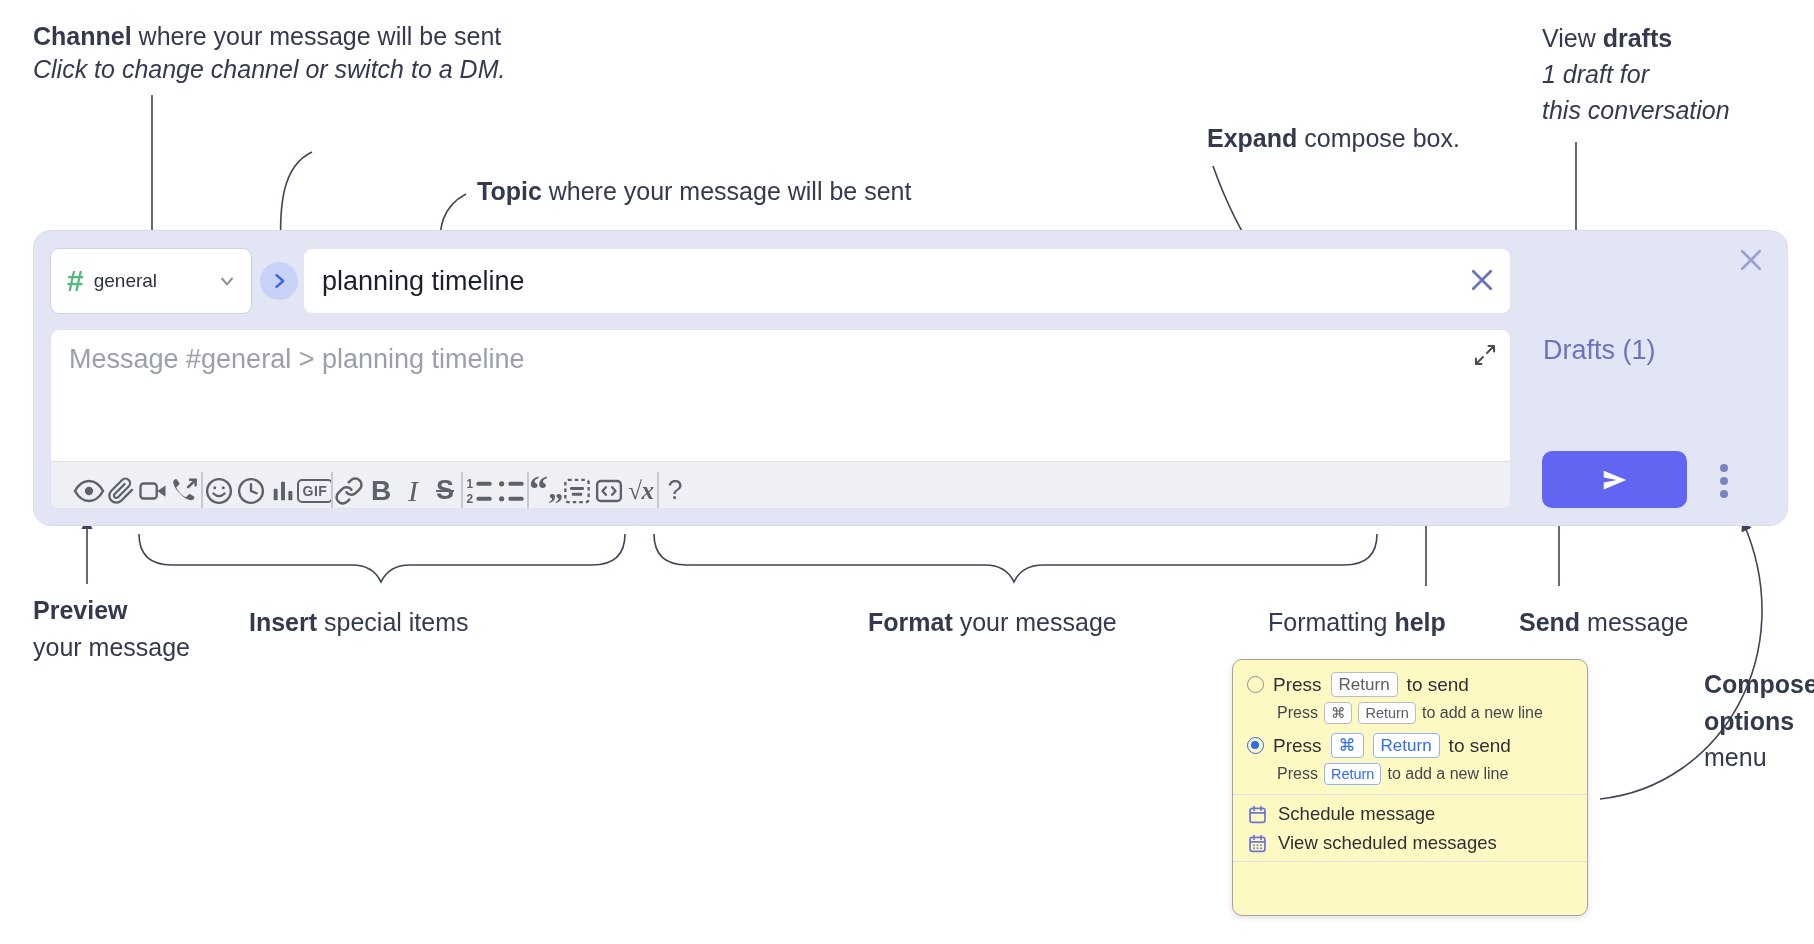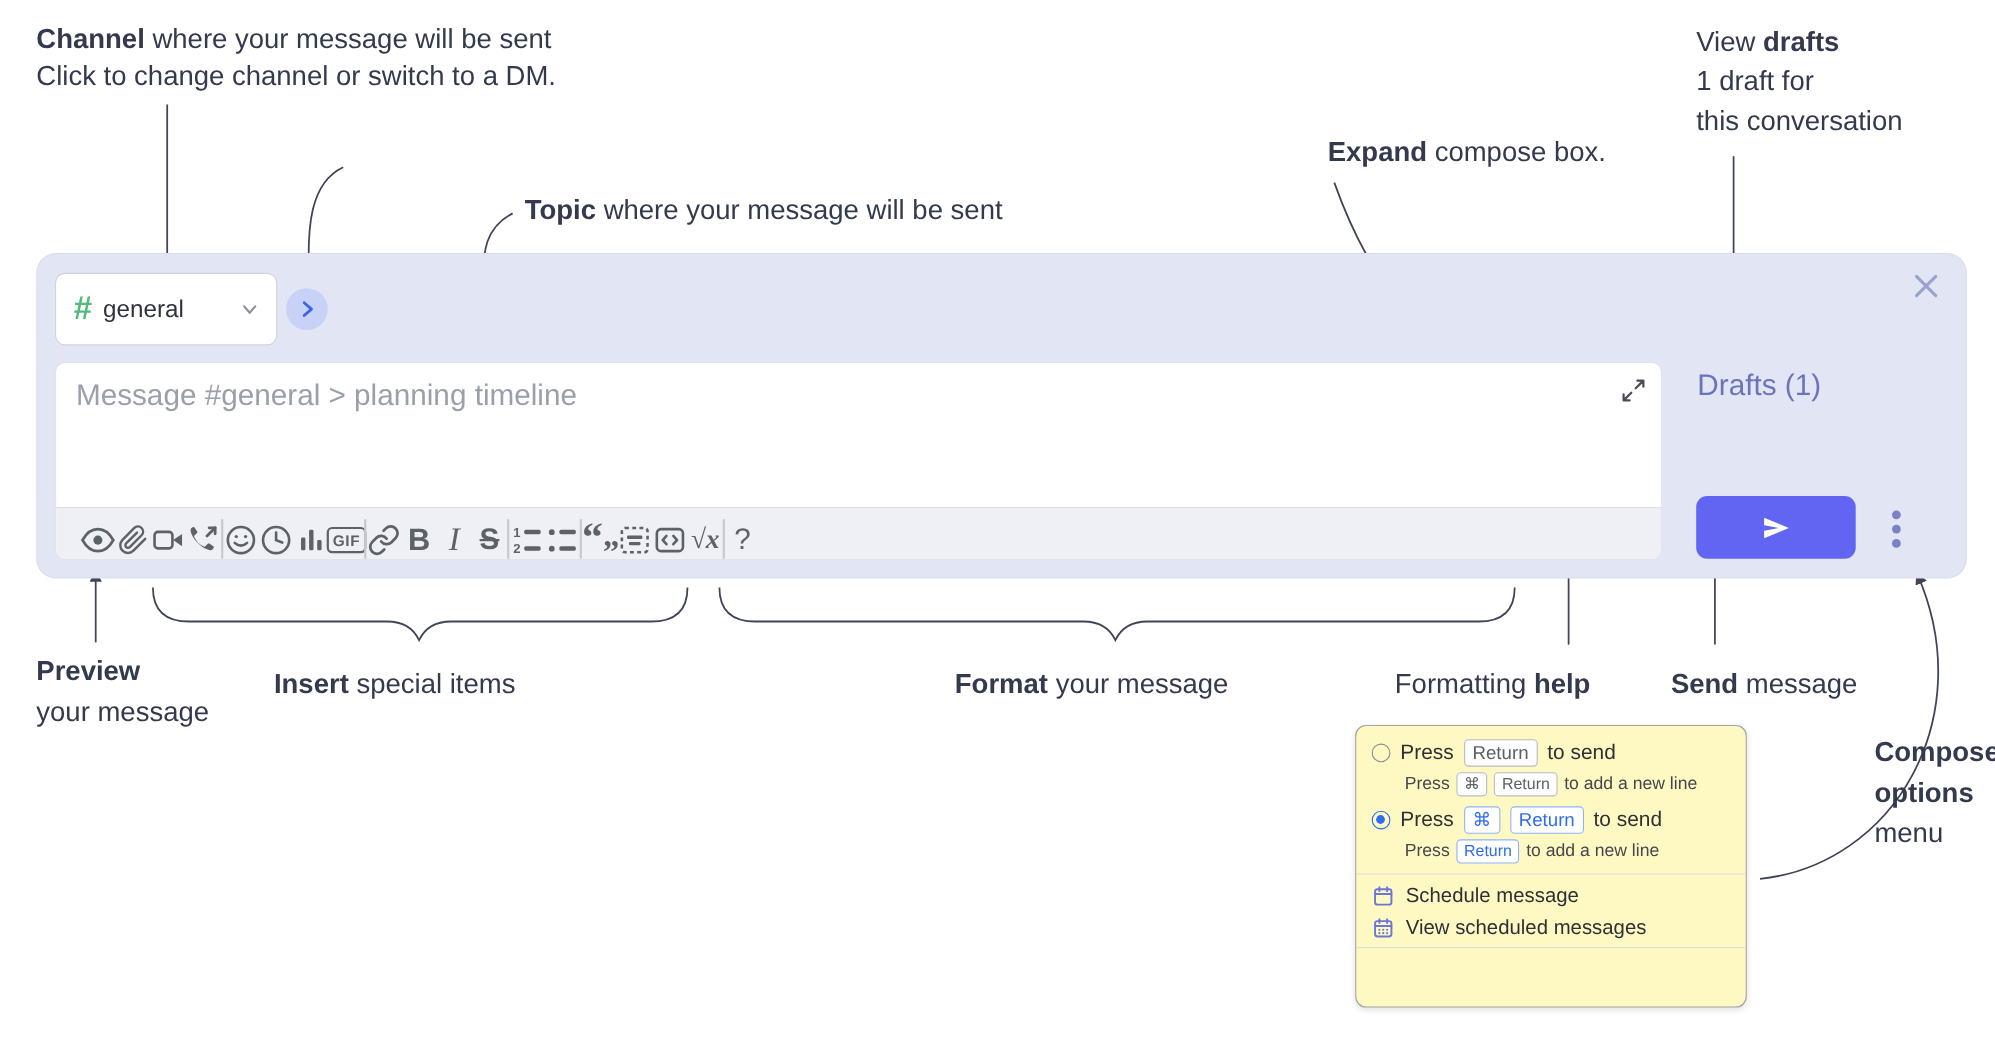--- a/index.html
+++ b/index.html
@@ -2,30 +2,30 @@
 <html><head>
 <meta charset="utf-8">
 <style>
   html,body{margin:0;padding:0;background:#ffffff;}
   #canvas{position:relative;width:1814px;height:944px;background:#ffffff;overflow:hidden;
           font-family:"Liberation Sans",sans-serif;color:#343a4e;}
   .abs{position:absolute;}
   
   .ann{font-size:25px;line-height:33px;color:#343a4e;white-space:nowrap;}
   .ann .b{font-weight:700;}
-  .ann .i{}
+  .ann .i{font-style:italic;}
   svg.overlay{position:absolute;left:0;top:0;width:1814px;height:944px;pointer-events:none;}
   
   #compose{left:33px;top:230px;width:1755px;height:296px;background:#e2e5f3;
            border:1px solid #dadcee;border-radius:18px;box-sizing:border-box;}
   .channel-btn{left:16px;top:17px;width:202px;height:66px;background:#fff;border:1px solid #cfd2df;
                border-radius:9px;box-sizing:border-box;display:flex;align-items:center;gap:10px;
                padding:0 14px 0 16px;cursor:pointer;}
   .hash{color:#53b97c;font-size:30px;font-weight:700;line-height:1;}
-  .chan-name{font-size:22px;color:#2f333d;}
+  .chan-name{font-size:19px;color:#2f333d;}
   .go-btn{left:226px;top:31px;width:38px;height:38px;border-radius:50%;background:#c8d2f7;
           display:flex;align-items:center;justify-content:center;cursor:pointer;}
   .topic-wrap{left:269px;top:17px;width:1208px;height:66px;}
   .topic-wrap input{width:100%;height:100%;box-sizing:border-box;border:1px solid #e3e5ef;border-radius:9px;
           font-family:"Liberation Sans",sans-serif;font-size:27px;color:#1c202b;padding:0 60px 0 18px;outline:none;}
   .clear-x{right:14px;top:17px;width:30px;height:30px;cursor:pointer;}
   .close-x{left:1702px;top:14px;width:30px;height:30px;cursor:pointer;}
   .msg-block{left:16px;top:98px;width:1461px;height:180px;background:#fff;border:1px solid #e0e2ec;
              border-radius:9px;box-sizing:border-box;overflow:hidden;}
   .msg-white{position:relative;width:100%;height:131px;}
@@ -120,20 +120,26 @@
         <polyline points="6,9 12,16 18,9" fill="none" stroke="#8f929e" stroke-width="2.4" stroke-linecap="round" stroke-linejoin="round"></polyline>
       </svg>
     </div>
 
     <div class="abs go-btn">
       <svg width="20" height="20" viewBox="0 0 24 24">
         <polyline points="9,5 17,12 9,19" fill="none" stroke="#3a63e8" stroke-width="3" stroke-linecap="round" stroke-linejoin="round"></polyline>
       </svg>
     </div>
 
+    <div class="abs topic-wrap">
+      <input type="text" value="planning timeline" style="">
+      <svg class="abs clear-x" viewBox="0 0 24 24">
+        <path d="M5,5 L19,19 M19,5 L5,19" stroke="#6b74ba" stroke-width="2.2" stroke-linecap="round"></path>
+      </svg>
+    </div>
 
     <svg class="abs close-x" viewBox="0 0 24 24">
       <path d="M5,5 L19,19 M19,5 L5,19" stroke="#9aa0d0" stroke-width="2.2" stroke-linecap="round"></path>
     </svg>
 
     <div class="abs msg-block">
       <div class="msg-white">
         <textarea placeholder="Message #general &gt; planning timeline" style=""></textarea>
         <svg class="abs expand-ic" viewBox="0 0 24 24">
           <g stroke="#4a4d55" stroke-width="2" fill="none" stroke-linecap="round" stroke-linejoin="round">

